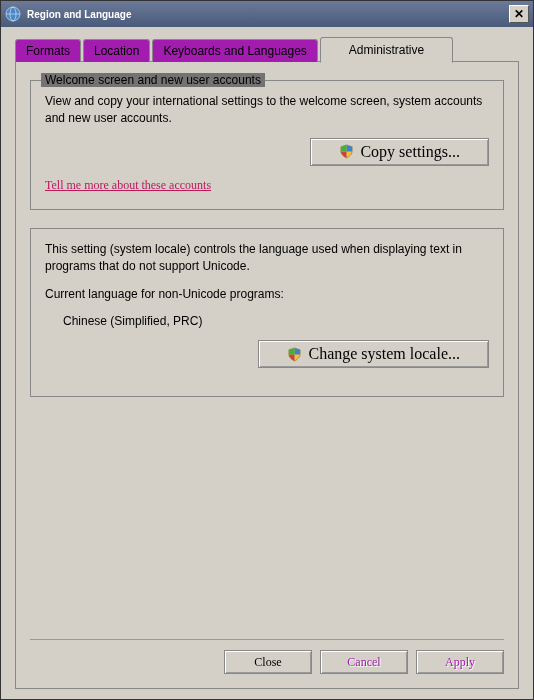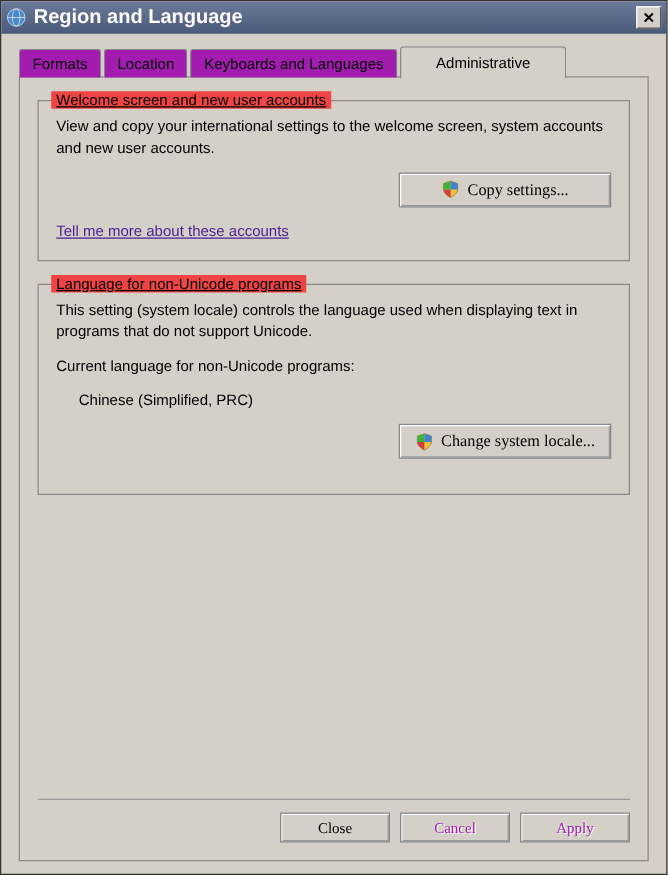--- a/index.html
+++ b/index.html
@@ -1,31 +1,31 @@
 <!DOCTYPE html>
 <html><head>
 <meta charset="utf-8">
 <style>
 * { box-sizing: border-box; margin: 0; padding: 0; }
 body { width: 534px; height: 700px; background: #d4d0c8; font-family: Tahoma, sans-serif; font-size: 12px; color: #000; overflow: hidden; border: 1px solid #333; }
 .titlebar { background: linear-gradient(#6b7a99, #4a5a7a); height: 26px; display: flex; align-items: center; padding: 0 4px; color: #fff; }
 .titlebar-icon { width: 16px; height: 16px; margin-right: 6px; }
-.titlebar-title { flex: 1; font-weight: bold; font-size: 16px; }
+.titlebar-title { flex: 1; font-weight: bold; font-size: 10px; }
 .close-btn { width: 20px; height: 18px; background: #d4d0c8; border: 1px solid #fff; border-right-color: #555; border-bottom-color: #555; color: #000; font-family: Arial; font-size: 12px; font-weight: bold; display: flex; align-items: center; justify-content: center; cursor: pointer; }
 .content { padding: 10px 14px; height: calc(100% - 26px); display: flex; flex-direction: column; }
 .tabs { display: flex; align-items: flex-end; margin-bottom: -1px; position: relative; z-index: 2; }
 .tab { padding: 4px 10px; border: 1px solid #888; background: #a21caf; cursor: pointer; margin-right: 2px; border-bottom: none; position: relative; border-top-left-radius: 3px; border-top-right-radius: 3px; }
 .tab.active { background: #d4d0c8; border-bottom: 1px solid #d4d0c8; padding: 5px 28px; margin-bottom: -1px; z-index: 3; }
 .tab-panel { border: 1px solid #888; background: #d4d0c8; flex: 1; padding: 18px 14px 14px; display: flex; flex-direction: column; gap: 18px; position: relative; z-index: 1; }
 .groupbox { border: 1px solid #888; padding: 12px 14px 16px; position: relative; }
-.groupbox-title { position: absolute; top: -8px; left: 10px; background: #ef4444; padding: 0 4px; font-size: 12px; text-decoration: underline; }
+.groupbox-title { position: absolute; top: -8px; left: 10px; background: #737373; padding: 0 4px; font-size: 12px; }
 .groupbox p { margin-bottom: 10px; line-height: 1.45; }
 .btn-row { display: flex; justify-content: flex-end; margin: 10px 0 12px; }
-.win-btn { min-width: 170px; height: 28px; border: 1px solid #888; background: #d4d0c8; box-shadow: inset 1px 1px 0 #fff, inset -1px -1px 0 #999; cursor: pointer; font-family: Tahoma; font-size: 13px; display: inline-flex; align-items: center; justify-content: center; gap: 6px; padding: 0 12px; }
-.link { color: #4c1d95; text-decoration: underline; cursor: pointer; }
+.win-btn { min-width: 170px; height: 28px; border: 1px solid #888; background: #d4d0c8; box-shadow: inset 1px 1px 0 #fff, inset -1px -1px 0 #999; cursor: pointer; font-family: Tahoma; font-size: 16px; display: inline-flex; align-items: center; justify-content: center; gap: 6px; padding: 0 28px; }
+.link { color: #be185d; text-decoration: underline; cursor: pointer; font-family: Liberation Serif, serif; }
 .shield { width: 15px; height: 15px; }
 .current-lang-label { margin-top: 6px; }
 .current-lang-value { margin: 6px 0 8px 18px; }
 .bottom-bar { margin-top: auto; display: flex; justify-content: flex-end; gap: 8px; padding: 10px 0 0; border-top: 1px solid #999; }
 .bottom-btn { width: 88px; height: 24px; border: 1px solid #888; background: #d4d0c8; box-shadow: inset 1px 1px 0 #fff, inset -1px -1px 0 #999; font-family: Tahoma; font-size: 12px; cursor: pointer; text-align: center; }
 .bottom-btn[disabled] { color: #a21caf; text-shadow: 1px 1px 0 #fff; cursor: default; }
 </style>
 </head>
 <body>
 
@@ -62,21 +62,20 @@
             <path d="M8 8 L8 15 C8 15 2 12 2 8 Z" fill="#d04040"></path>
             <path d="M8 1 L2 3 L2 8 L8 8 Z" fill="#40b040"></path>
           </svg>
           <span>Copy settings...</span>
         </button>
       </div>
       <a class="link">Tell me more about these accounts</a>
     </div>
 
     <div class="groupbox">
-      <div class="groupbox-title">Language for non-Unicode programs</div>
       <p>This setting (system locale) controls the language used when displaying text in programs that do not support Unicode.</p>
       <p class="current-lang-label">Current language for non-Unicode programs:</p>
       <p class="current-lang-value">Chinese (Simplified, PRC)</p>
       <div class="btn-row">
         <button class="win-btn">
           <svg class="shield" viewBox="0 0 16 16">
             <path d="M8 1 L14 3 L14 8 C14 12 8 15 8 15 C8 15 2 12 2 8 L2 3 Z" fill="#f0c040" stroke="#806000" stroke-width="0.5"></path>
             <path d="M8 1 L14 3 L14 8 L8 8 Z" fill="#4080d0"></path>
             <path d="M8 8 L8 15 C8 15 2 12 2 8 Z" fill="#d04040"></path>
             <path d="M8 1 L2 3 L2 8 L8 8 Z" fill="#40b040"></path>

